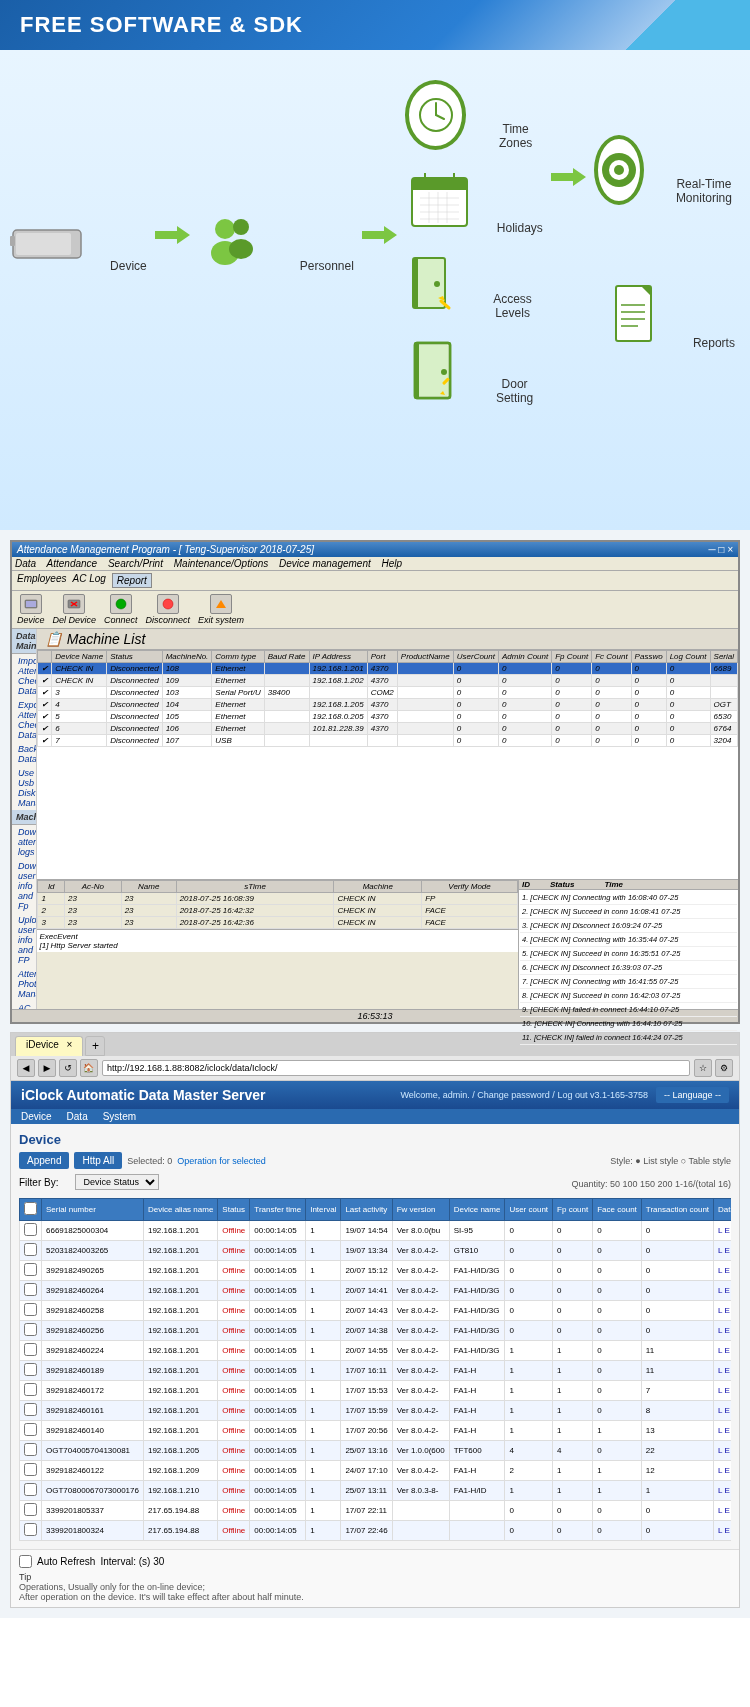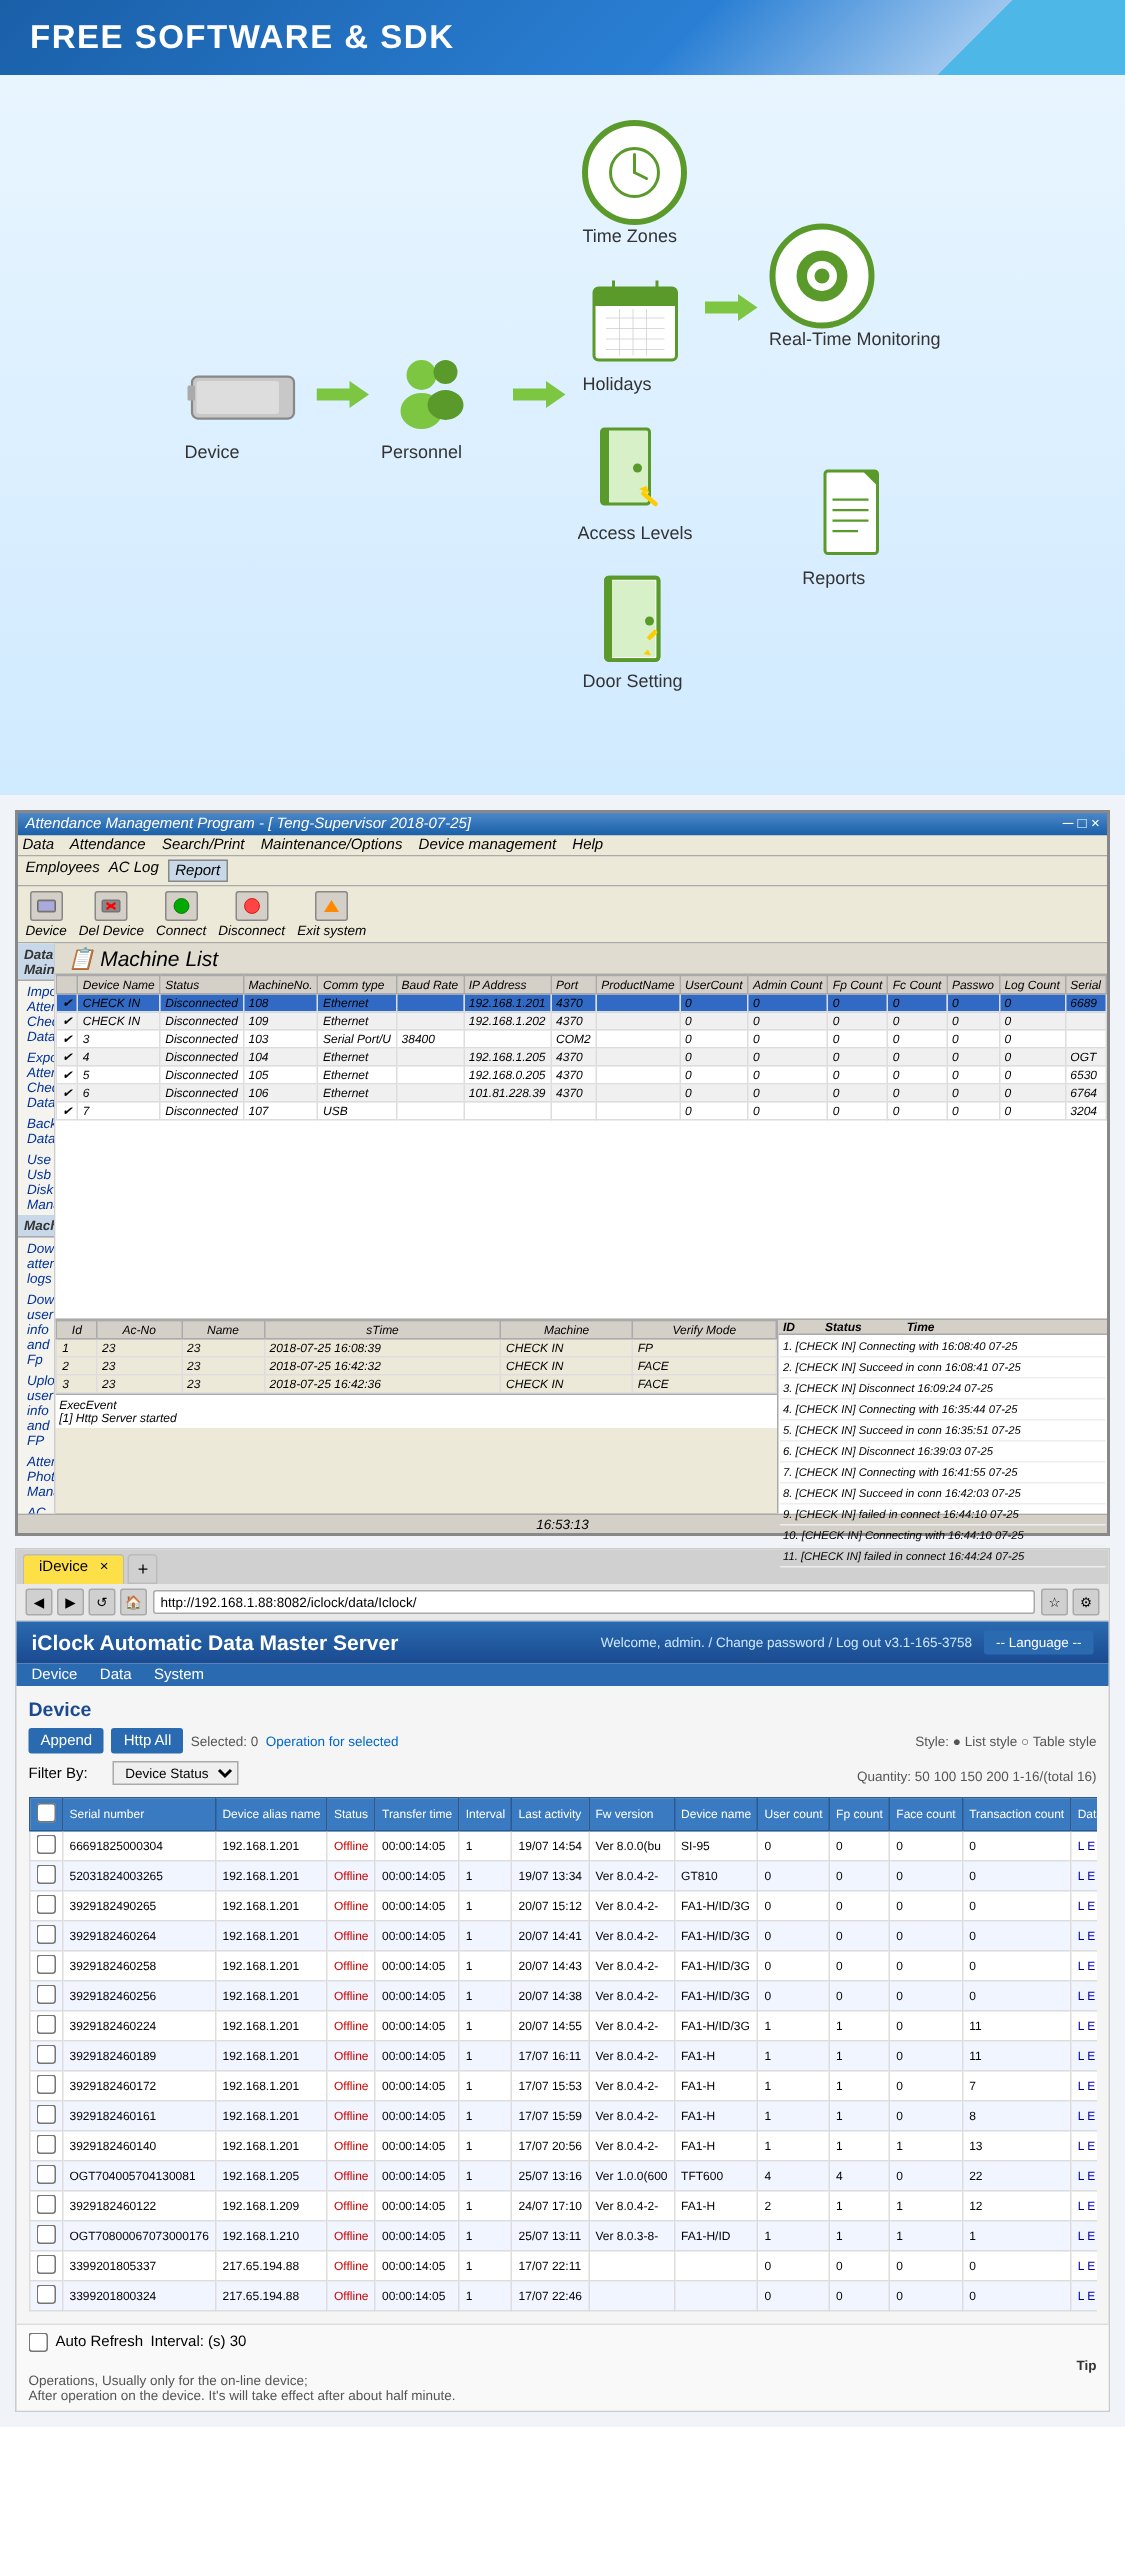--- a/index.html
+++ b/index.html
@@ -27,23 +27,23 @@
     }
 
     
     .flow-section {
       background: linear-gradient(180deg, #e8f5ff 0%, #d0eaff 100%);
       padding: 30px 20px;
       min-height: 480px;
     }
     .flow-item {
       display: flex;
-      flex-direction: column;
-      align-items: flex-start;
-      gap: 0;
+      flex-direction: row;
+      align-items: flex-end;
+      gap: 22px;
     }
     .flow-icon {
       width: 80px;
       height: 60px;
       display: flex;
       align-items: center;
       justify-content: center;
     }
     .flow-label {
       font-size: 12px;
@@ -281,21 +281,21 @@
     }
     .browser-tab {
       background: #f0f0f0;
       border: 1px solid #bbb;
       border-bottom: none;
       padding: 2px 10px;
       font-size: 10px;
       border-radius: 3px 3px 0 0;
     }
     .browser-tab.active {
-      background: #fde047;
+      background: #fef9c3;
     }
     .browser-nav {
       display: flex;
       align-items: center;
       gap: 3px;
     }
     .nav-btn {
       width: 18px; height: 18px;
       background: #d0d0d0;
       border: 1px solid #aaa;
@@ -418,23 +418,22 @@
       display: flex;
       align-items: center;
       gap: 5px;
       margin-bottom: 4px;
     }
     .tip-section {
       font-size: 9px;
       color: #555;
     }
     .tip-title {
-      font-weight: bold;
+      font-weight: normal;
       color: #333;
-      text-align: right;
     }
     .leu-badge {
       font-size: 7px;
       color: #0000aa;
     }
   </style>
 </head>
 <body>
 
 <div class="header-banner">

